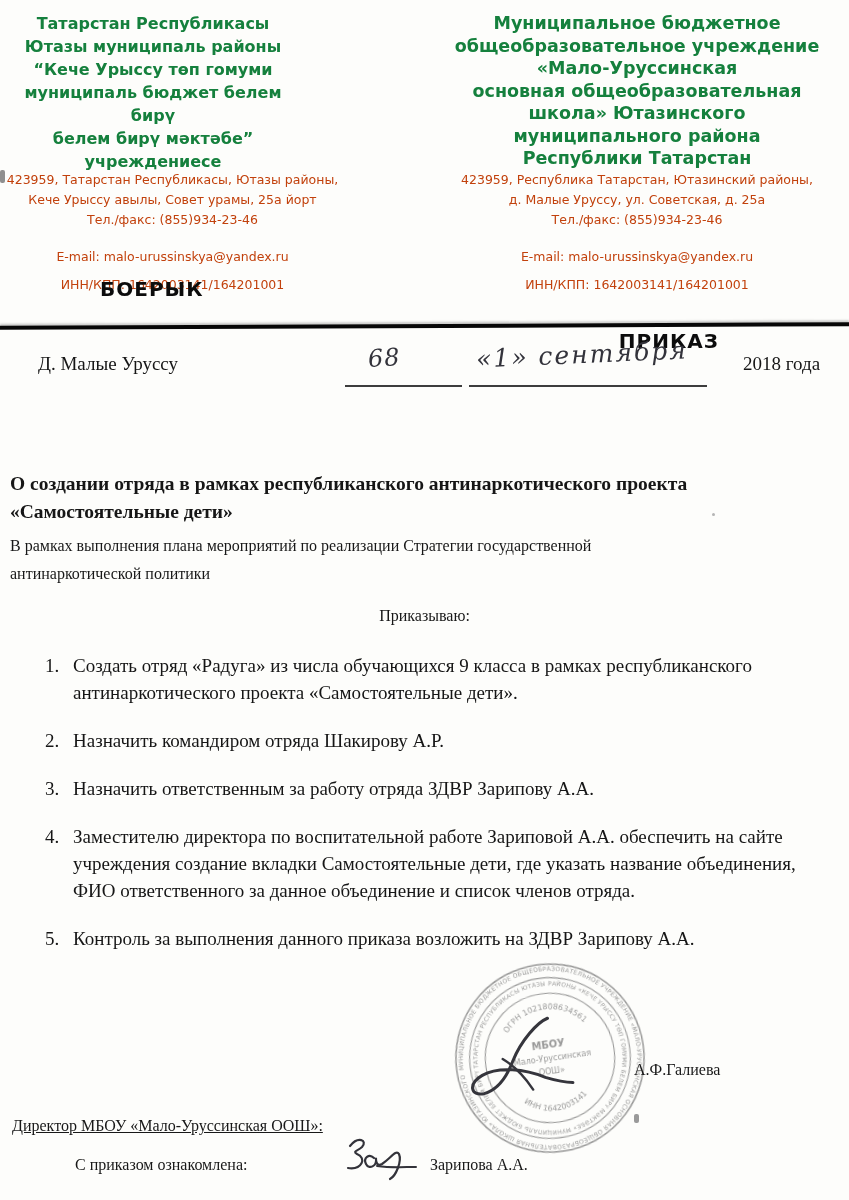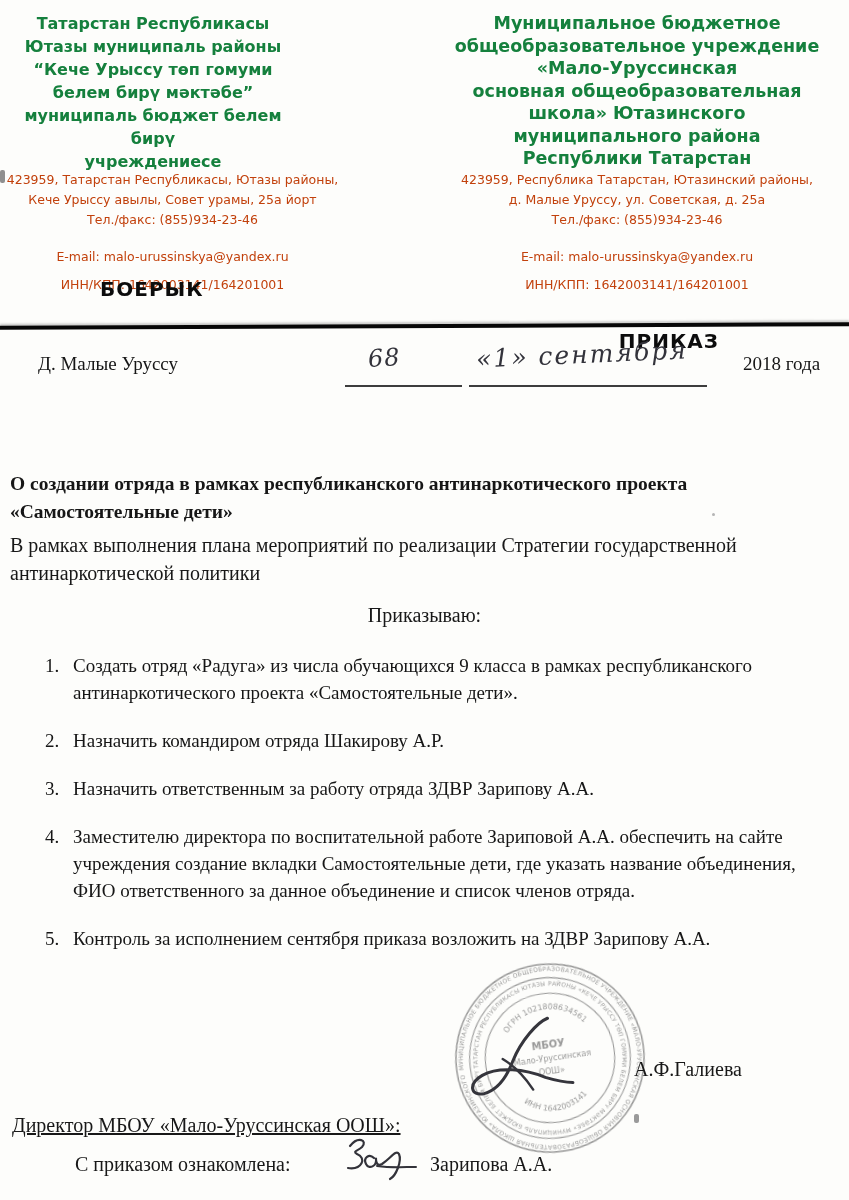--- a/index.html
+++ b/index.html
@@ -16,21 +16,21 @@
   .addr-right{left:428px;top:170px;width:418px;}
   .addr .email{margin-top:17px;}
   .addr .inn{margin-top:8px;text-align:center;}
   .doctype{font-family:"DejaVu Sans","Liberation Sans",sans-serif;font-weight:bold;
            font-size:20px;color:#0c0c0c;letter-spacing:1px;}
   .boeryk{left:100px;top:277px;}
   .prikaz{right:130px;top:301px;margin-top:28px;}
   .rule{left:0;top:324px;width:849px;height:4px;background:#070707;transform:rotate(-0.25deg);
         box-shadow:0 -2px 2px rgba(130,130,130,.4);}
   
-  .bodytext{font-size:20px;line-height:27.5px;color:#181818;}
+  .bodytext{font-size:16px;line-height:27.5px;color:#181818;}
   .place{left:38px;top:353px;font-size:19px;}
   .hw{font-family:"DejaVu Serif",serif;font-style:italic;color:#33333b;}
   .num-hw{left:368px;top:344px;font-size:24px;transform:rotate(-4deg);letter-spacing:1px;}
   .date-hw{left:476px;top:340px;font-size:25px;transform:rotate(-2.5deg);letter-spacing:2px;}
   .uline{height:2px;background:#3d3d3d;}
   .num-line{left:345px;top:385px;width:117px;}
   .date-line{left:469px;top:385px;width:238px;}
   .year{left:711px;top:353px;font-size:19px;margin-left:32px;}
   
   .subject{left:10px;top:470px;width:805px;font-weight:bold;font-size:19.5px;line-height:27.5px;}
@@ -58,22 +58,22 @@
 </style>
 </head>
 <body>
 
 <div id="page">
 
   <div class="abs org org-left">
     <div>Татарстан Республикасы</div>
     <div>Ютазы муниципаль районы</div>
     <div>“Кече Урыссу төп гомуми</div>
+    <div>муниципаль бюджет белем бирү</div>
     <div>белем бирү мәктәбе”</div>
-    <div>муниципаль бюджет белем бирү</div>
     <div>учреждениесе</div>
   </div>
 
   <div class="abs org org-right">
     <div>Муниципальное бюджетное</div>
     <div>общеобразовательное учреждение</div>
     <div>«Мало-Уруссинская</div>
     <div>основная общеобразовательная</div>
     <div>школа» Ютазинского</div>
     <div>муниципального района</div>
@@ -132,21 +132,21 @@
     <div class="item">
       <div class="inum">3.</div>
       <div class="itext">Назначить ответственным за работу отряда ЗДВР Зарипову А.А.</div>
     </div>
     <div class="item">
       <div class="inum">4.</div>
       <div class="itext">Заместителю директора по воспитательной работе Зариповой А.А. обеспечить на сайте учреждения создание вкладки Самостоятельные дети, где указать название объединения, ФИО ответственного за данное объединение и список членов отряда.</div>
     </div>
     <div class="item">
       <div class="inum">5.</div>
-      <div class="itext">Контроль за исполнением сентября приказа возложить на ЗДВР Зарипову А.А.</div>
+      <div class="itext">Контроль за выполнения данного приказа возложить на ЗДВР Зарипову А.А.</div>
     </div>
   </div>
 
   <svg class="abs stamp" viewBox="0 0 200 200">
     <defs>
       <path id="ringOuterPath" d="M 11,100 A 89,89 0 1,1 189,100 A 89,89 0 1,1 11,100"></path>
       <path id="ringMiddlePath" d="M 26,100 A 74,74 0 1,1 174,100 A 74,74 0 1,1 26,100"></path>
       <path id="ogrnPath" d="M 50,100 A 50,50 0 0,1 150,100"></path>
       <path id="innPath" d="M 52,106 A 48,48 0 0,0 148,106"></path>
     </defs>

